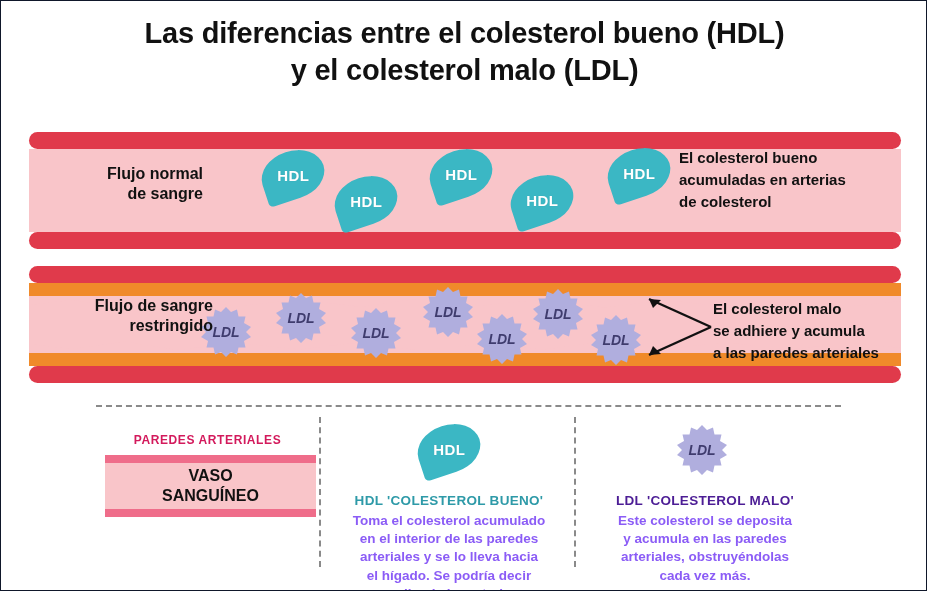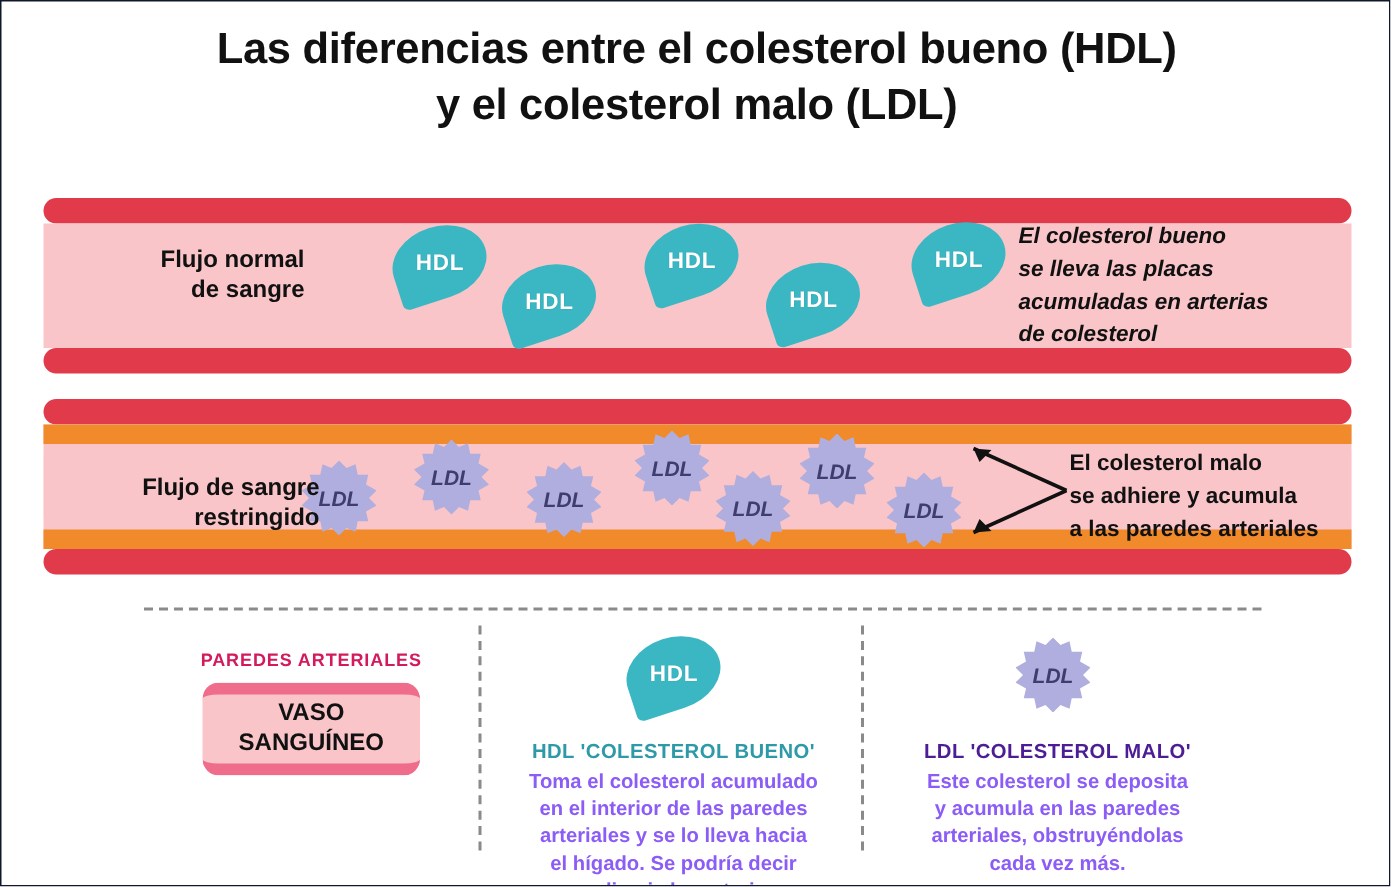--- a/index.html
+++ b/index.html
@@ -90,22 +90,22 @@
   .ldl span{
     color:#3f3c6e;font-weight:bold;font-size:14px;
   }
 
   
   .vlabel{
     position:absolute;font-weight:bold;color:#111;
     line-height:1.28;text-align:right;
   }
   #label-flow-normal{left:52px;top:163px;width:150px;font-size:16px;}
-  #label-flow-restricted{left:34px;top:315px;width:178px;font-size:16px;}
-  #label-hdl-right{left:678px;top:146px;width:232px;font-size:15px;text-align:left;line-height:1.45;font-style:italic;}
+  #label-flow-restricted{left:34px;top:295px;width:178px;font-size:16px;}
+  #label-hdl-right{left:678px;top:146px;width:232px;font-size:15px;text-align:left;line-height:1.45;}
   #label-ldl-right{left:712px;top:297px;width:206px;font-size:15px;text-align:left;line-height:1.45;}
 
   
   #ldl-arrows{position:absolute;left:638px;top:292px;width:76px;height:68px;}
 
   
   .hsep{
     position:absolute;left:95px;top:404px;width:745px;height:0;
     border-top:2px dashed #8a8a8a;
   }
@@ -115,26 +115,26 @@
   #vsep1{left:318px;top:416px;height:150px;}
   #vsep2{left:573px;top:416px;height:150px;}
 
   
   .legend-col{position:absolute;}
   #legend-walls{left:104px;top:432px;width:205px;text-align:center;}
   #walls-title{
     font-size:12px;font-weight:bold;color:#d31a5c;letter-spacing:0.6px;
   }
   #walls-box{
-    margin:8px auto 0;width:145px;height:62px;
+    margin:8px auto 0;width:211px;height:62px;
     background:#f9c5c9;
     border-top:8px solid #ef6d8a;
     border-bottom:8px solid #ef6d8a;
     box-sizing:border-box;
-    display:flex;align-items:center;justify-content:center;border-radius:11px;
+    display:flex;align-items:center;justify-content:center;
   }
   #walls-box-text{
     font-size:16px;font-weight:bold;color:#111;line-height:1.25;text-align:center;
   }
 
   #legend-hdl{left:330px;top:424px;width:236px;text-align:center;}
   #legend-ldl{left:586px;top:424px;width:236px;text-align:center;}
 
   .legend-shape{height:50px;position:relative;}
   .legend-title{
@@ -178,21 +178,20 @@
     </div>
   </div>
 
   <div class="vlabel" id="label-flow-normal">
     <div>Flujo normal</div>
     <div>de sangre</div>
   </div>
 
   <div class="vlabel" id="label-hdl-right">
     <div>El colesterol bueno</div>
-    <div>se lleva las placas</div>
     <div>acumuladas en arterias</div>
     <div>de colesterol</div>
   </div>
 
   <div id="vessel-bot" class="vessel">
     <div class="wall top"></div>
     <div class="lumen bot"></div>
     <div class="plaque p-top"></div>
     <div class="plaque p-bot"></div>
     <div class="lumen-wave"></div>

